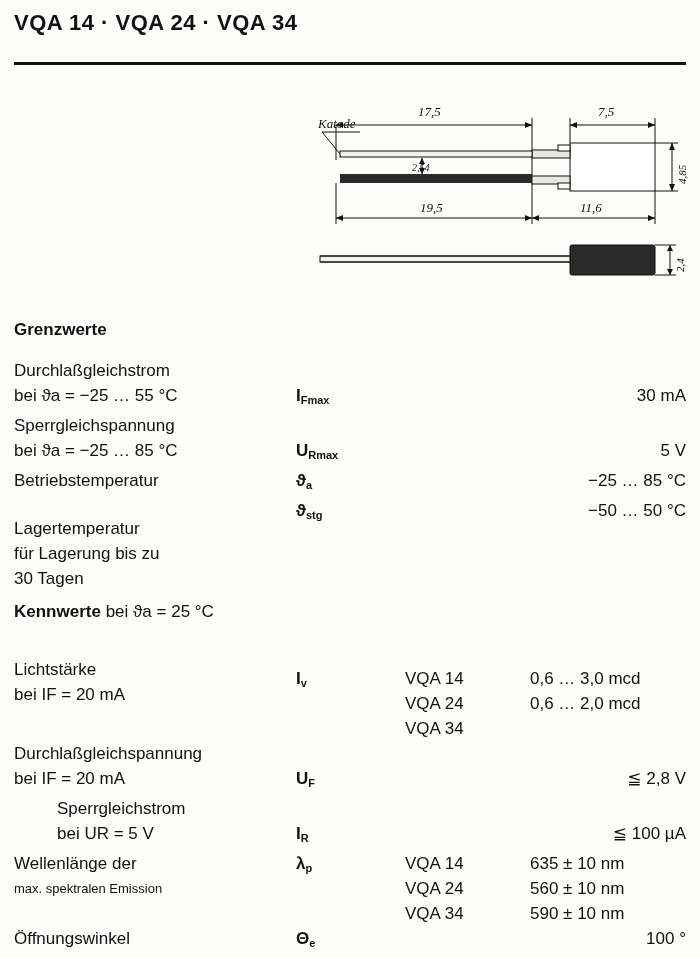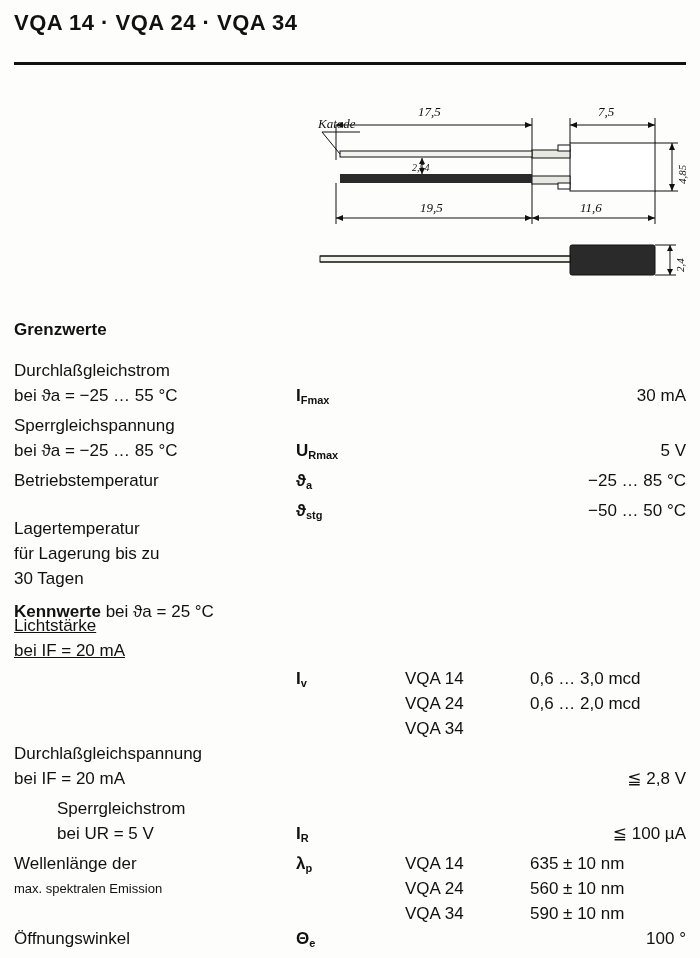--- a/index.html
+++ b/index.html
@@ -194,39 +194,40 @@
     <div class="row-line">30 Tagen</div>
   </div>
   <div class="spec col-sym sym" style="top:498px;">ϑ<sub>stg</sub></div>
   <div class="spec col-val" style="top:498px;">−50 … 50 °C</div>
 
   <div class="sec-head" style="left:14px; top:602px;">
     <span>Kennwerte</span>
     <span class="norm">bei ϑa = 25 °C</span>
   </div>
 
-  <div class="spec col-desc" style="top:613px;text-decoration:underline;">
+  <div class="spec col-desc" style="top:657px;">
     <div class="row-line">Lichtstärke</div>
     <div class="row-line">bei IF = 20 mA</div>
   </div>
   <div class="spec col-sym sym" style="top:666px;">I<sub>v</sub></div>
   <div class="spec col-type" style="top:666px;">
     <div class="row-line">VQA 14</div>
     <div class="row-line">VQA 24</div>
     <div class="row-line">VQA 34</div>
   </div>
   <div class="spec col-val2" style="top:666px;">
     <div class="row-line">0,6 … 3,0 mcd</div>
     <div class="row-line">0,6 … 2,0 mcd</div>
   </div>
 
   <div class="spec col-desc" style="top:741px;">
     <div class="row-line">Durchlaßgleichspannung</div>
     <div class="row-line">bei IF = 20 mA</div>
   </div>
+  <div class="spec col-sym sym" style="top:766px;">U<sub>F</sub></div>
   <div class="spec col-val" style="top:766px;">≦ 2,8 V</div>
 
   <div class="spec col-desc" style="top:796px;margin-left:43px;">
     <div class="row-line">Sperrgleichstrom</div>
     <div class="row-line">bei UR = 5 V</div>
   </div>
   <div class="spec col-sym sym" style="top:821px;">I<sub>R</sub></div>
   <div class="spec col-val" style="top:821px;">≦ 100 µA</div>
 
   <div class="spec col-desc" style="top:851px;">

